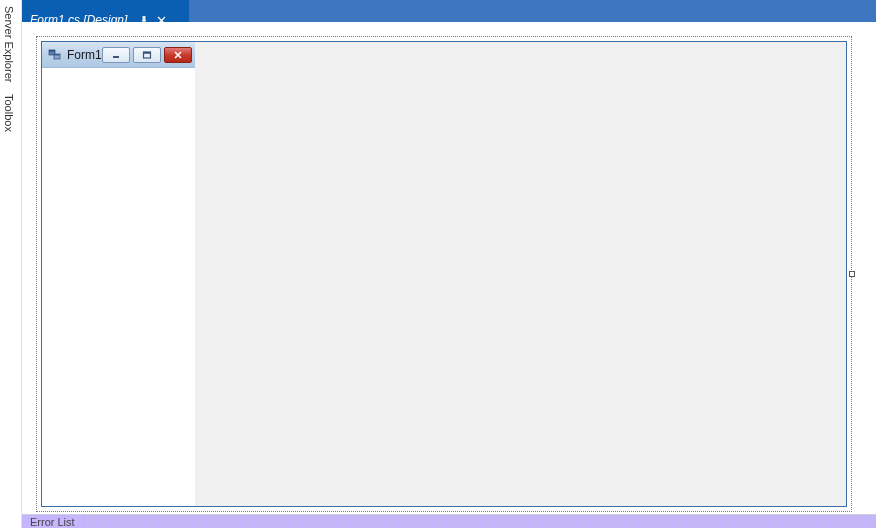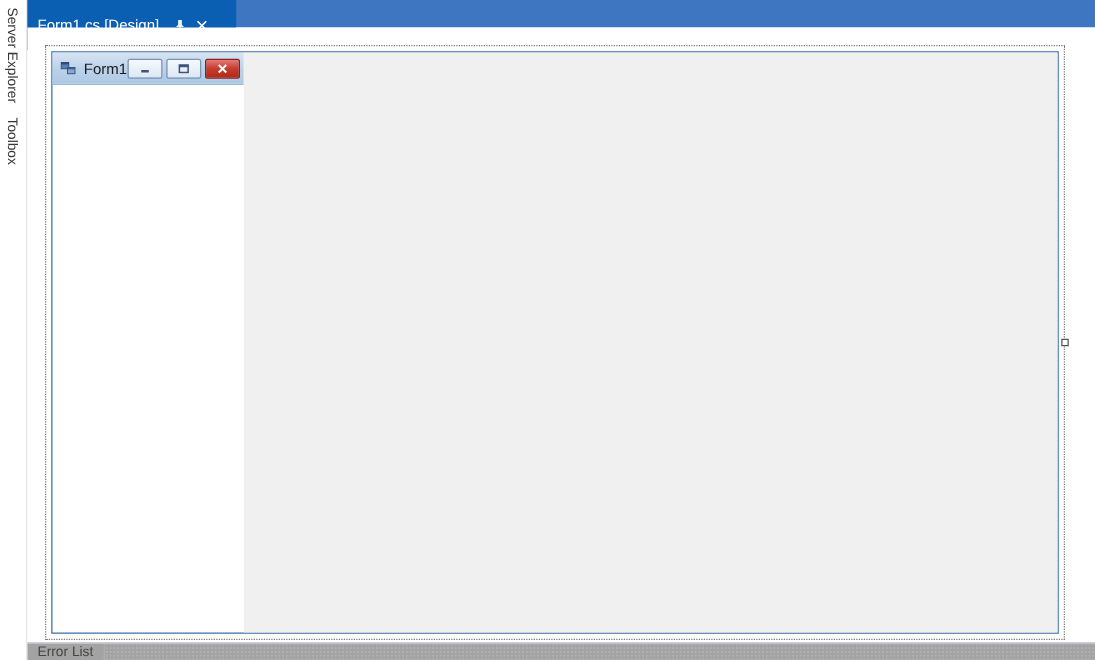--- a/index.html
+++ b/index.html
@@ -48,20 +48,21 @@
     }
     .tab {
       display: inline-flex;
       align-items: center;
       height: 40px;
       background: #0b5fb2;
       color: #ffffff;
       padding: 0 20px 0 8px;
       font-size: 12px;
       cursor: pointer;
+      font-style: italic;
     }
     .tab-label {
       margin-right: 10px;
     }
     .tab-pin {
       width: 14px;
       height: 14px;
       display: flex;
       align-items: center;
       justify-content: center;
@@ -162,21 +163,21 @@
       cursor: ew-resize;
     }
 
     
     .bottom-panel {
       position: absolute;
       bottom: 0;
       left: 22px;
       right: 0;
       height: 14px;
-      background: #a3a3a3;
+      background: #c4b5fd;
       border-top: 1px solid #cccedb;
       display: flex;
     }
     .bottom-tab {
       padding: 0 8px;
       font-size: 11px;
       color: #444;
       cursor: pointer;
       height: 100%;
       display: flex;

